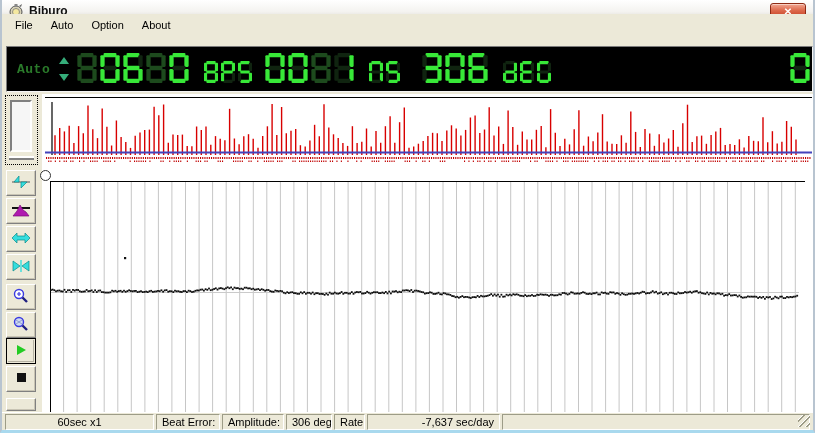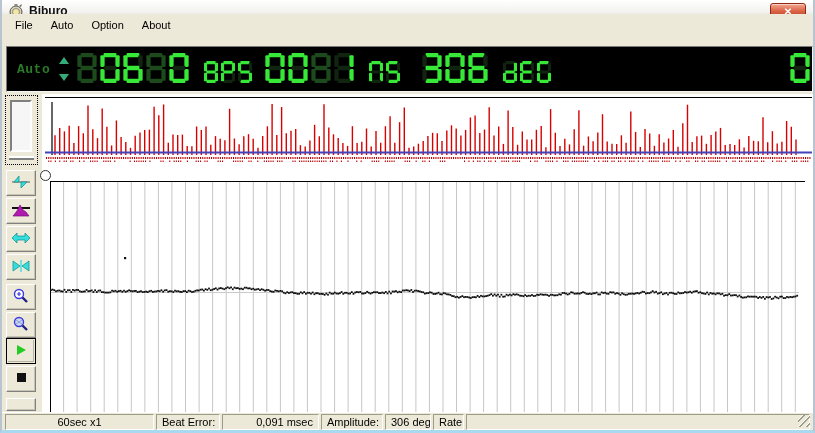--- a/index.html
+++ b/index.html
@@ -1557,20 +1557,20 @@
         <rect x="752.6" y="127.6" width="1.8" height="1.8" fill="#101010"></rect>
         <rect x="754.3" y="126.8" width="1.8" height="1.8" fill="#101010"></rect>
         <rect x="82" y="89" width="2.2" height="2.2" fill="#101010"></rect>
       </svg>
     <div class="knob"></div>
   </div>
 
   <div class="status" id="statusbar">
       <div class="spanel center" style="width: 149px; flex: 0 0 149px;">60sec x1</div>
       <div class="spanel left" style="width: 64px; flex: 0 0 64px;">Beat Error:</div>
-      <div class="spanel right" style="width: 97px; flex: 0 0 97px;">0,091 msec</div>
       <div class="spanel left" style="width: 62px; flex: 0 0 62px; text-align: center;">Amplitude:</div>
       <div class="spanel right" style="width: 46px; flex: 0 0 46px; text-align: right;">306 deg</div>
       <div class="spanel left" style="width: 31px; flex: 0 0 31px;">Rate:</div>
+      <div class="spanel right" style="width: 133px; flex: 0 0 133px;">-7,637 sec/day</div>
       <div class="spanel left" style="flex: 1 1 0%;"></div>
     </div>
   <div class="grip"></div>
 </div>
 
 </body></html>

